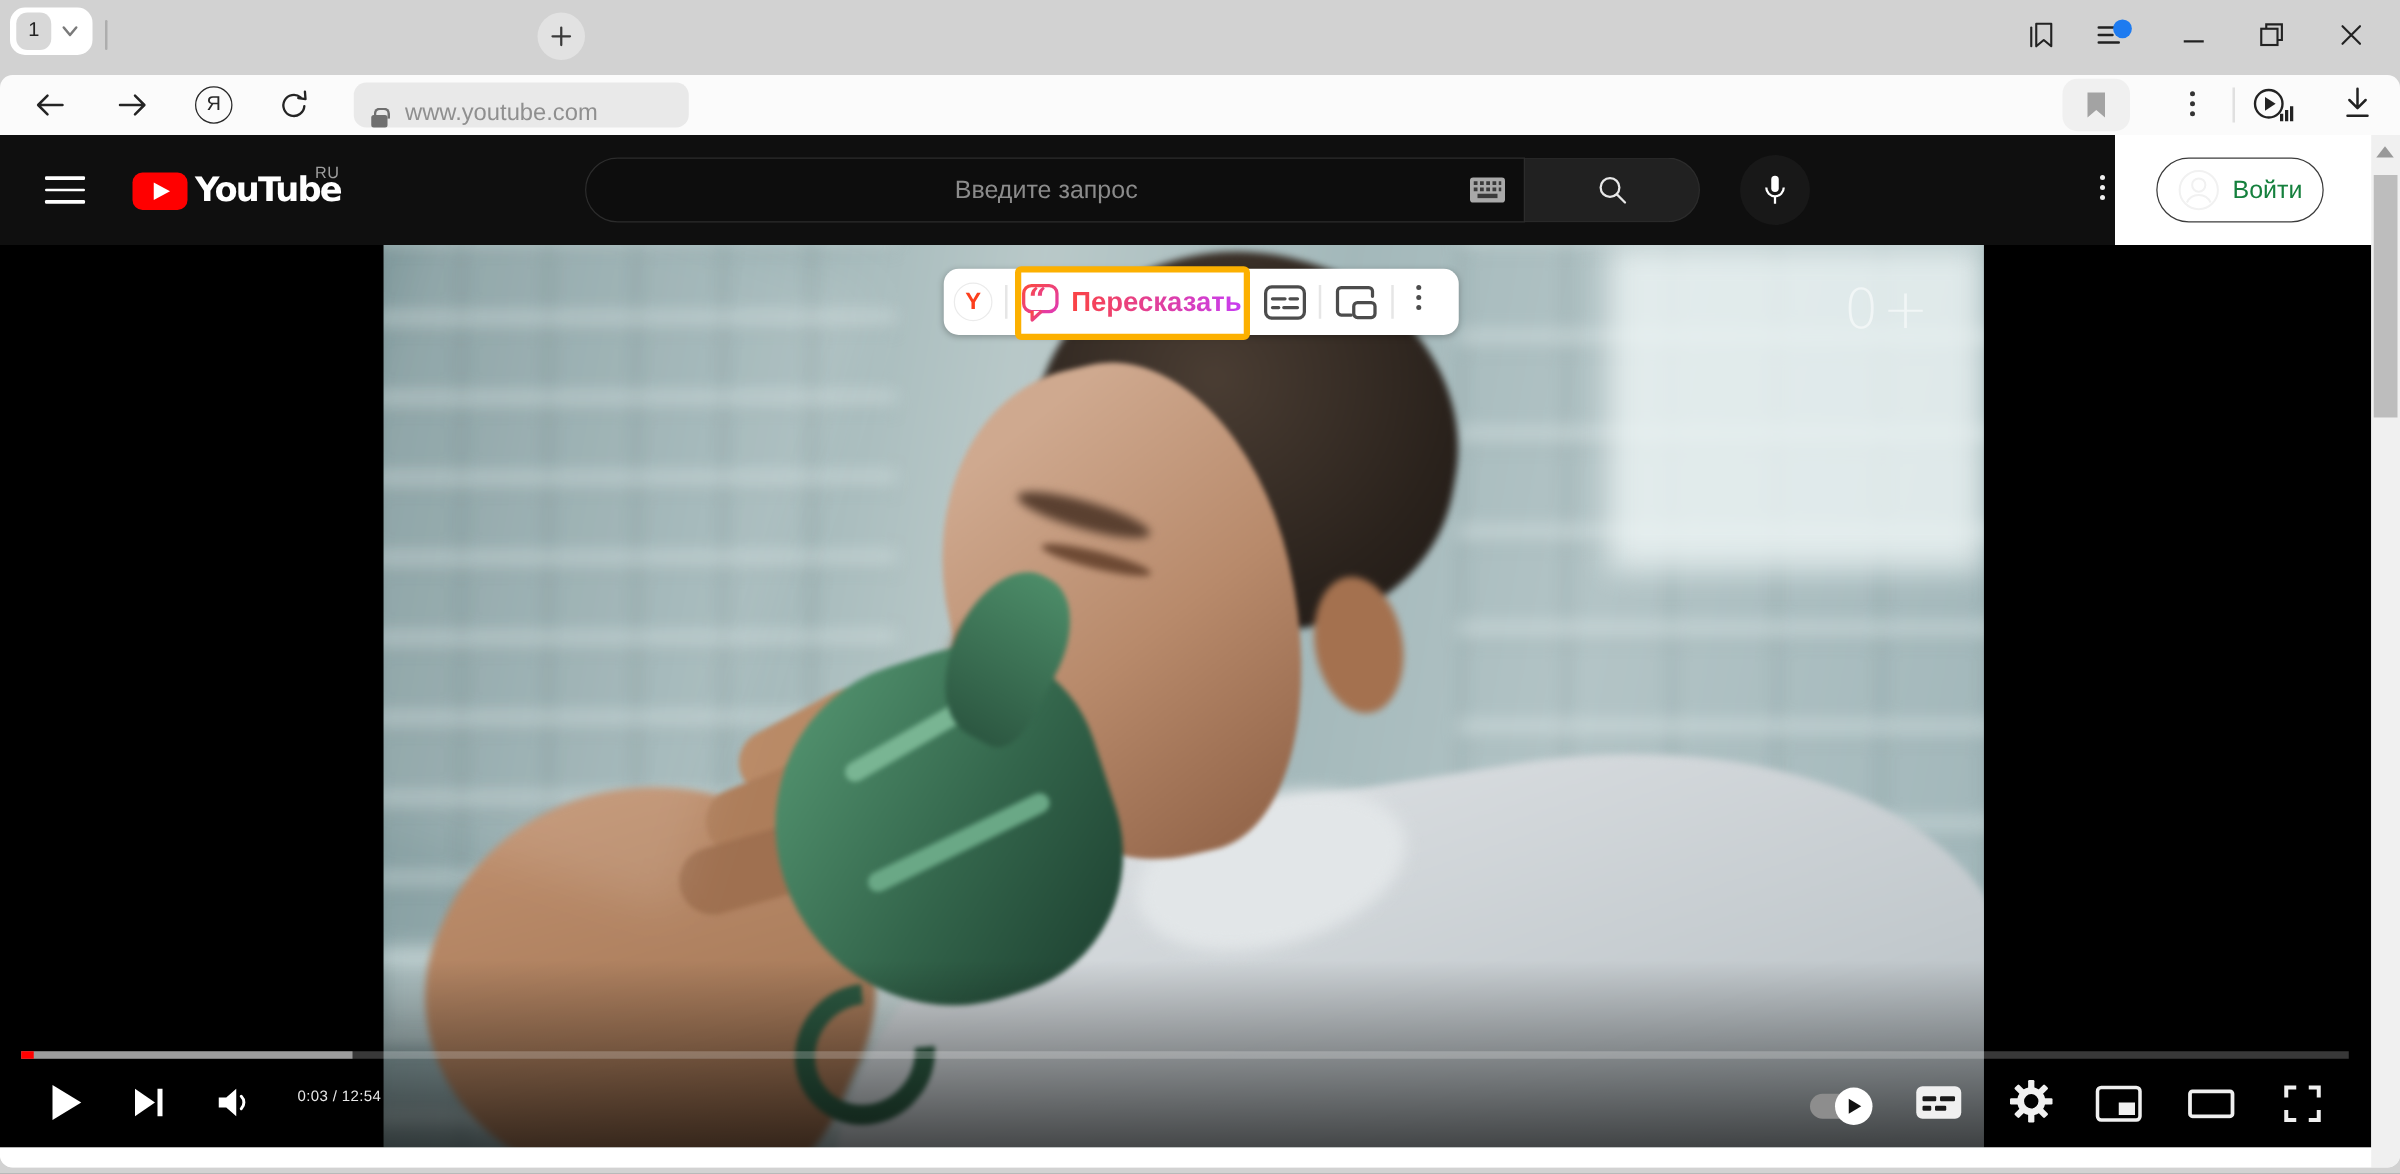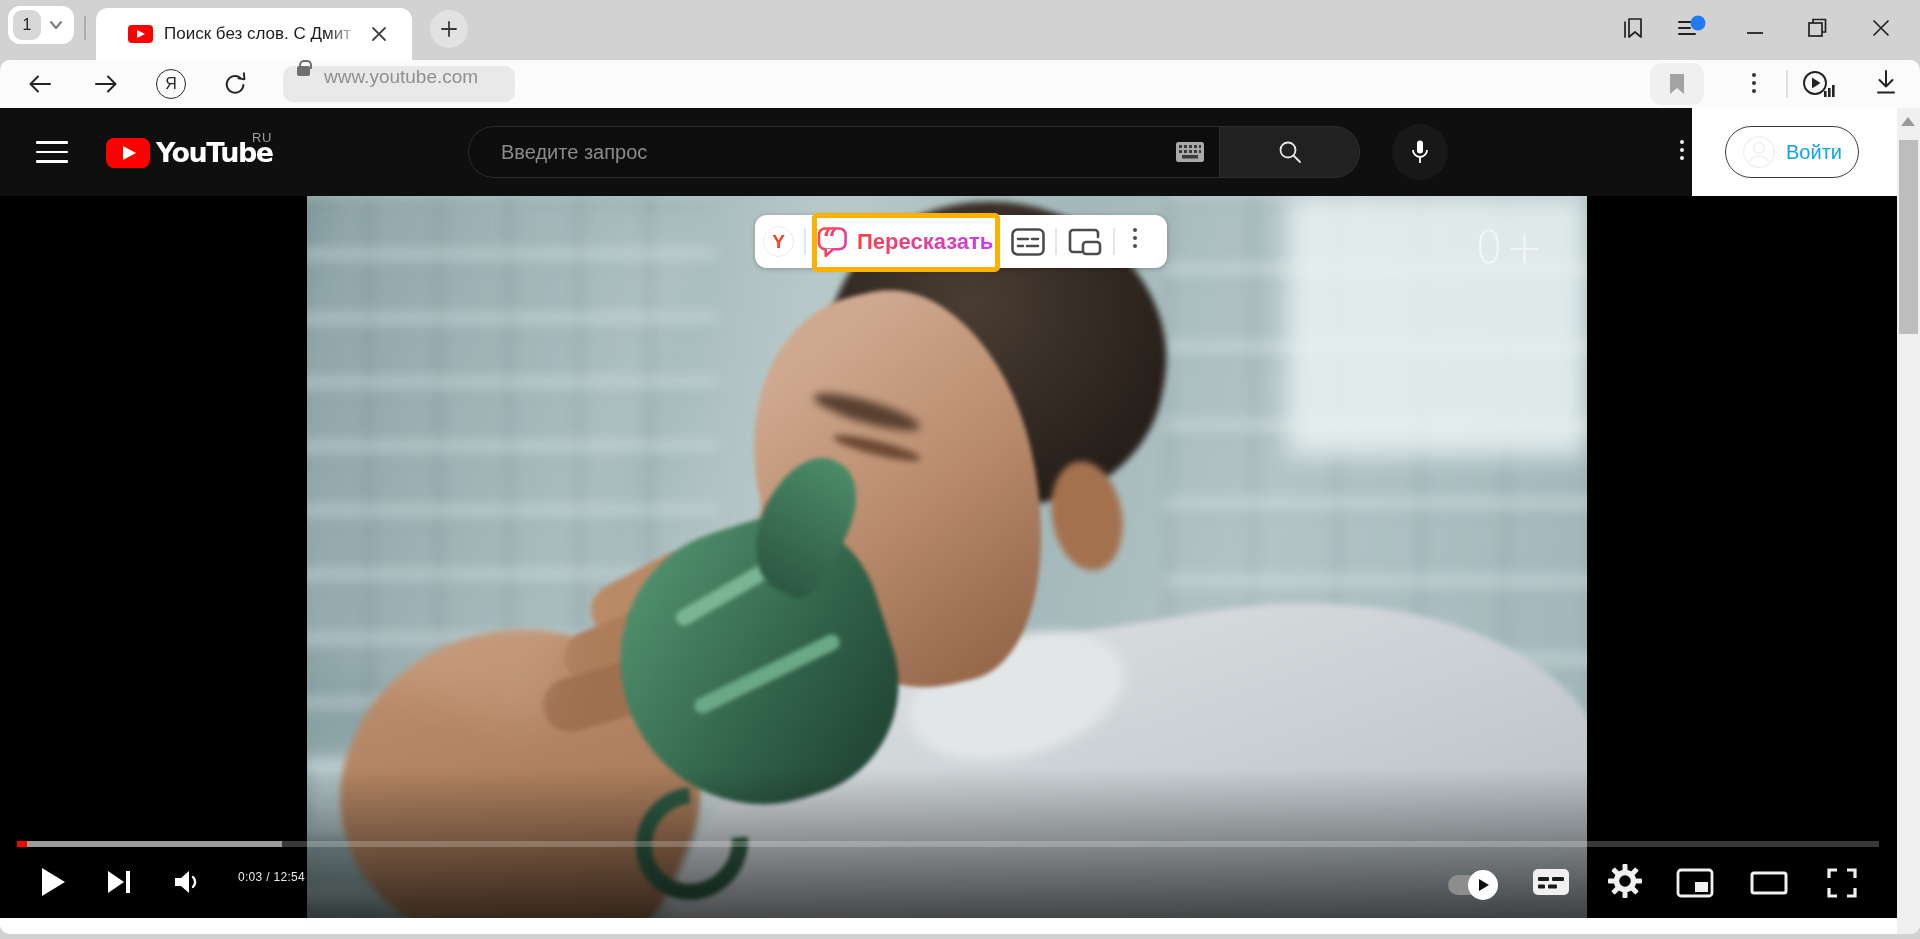--- a/index.html
+++ b/index.html
@@ -17,50 +17,50 @@
   .favicon::after{content:"";position:absolute;left:9px;top:4.5px;border-left:8px solid #fff;border-top:4.5px solid transparent;border-bottom:4.5px solid transparent;}
   .tab-title{position:absolute;left:68px;top:16px;width:198px;font-size:17px;color:#1d1d1d;white-space:nowrap;overflow:hidden;
              -webkit-mask-image:linear-gradient(90deg,#000 82%,transparent);mask-image:linear-gradient(90deg,#000 82%,transparent);}
   .tab-close{position:absolute;left:272px;top:15px;width:22px;height:22px;display:flex;align-items:center;justify-content:center;}
   .newtab{position:absolute;left:430px;top:10px;width:38px;height:38px;border-radius:50%;background:#e2e2e2;display:flex;align-items:center;justify-content:center;}
   .win-ic{position:absolute;top:13px;width:30px;height:30px;display:flex;align-items:center;justify-content:center;}
   
   .toolbar{position:absolute;left:0;top:60px;width:1920px;height:48px;background:#fbfbfb;border-radius:10px 10px 0 0;}
   .nav-ic{position:absolute;top:10px;width:28px;height:28px;display:flex;align-items:center;justify-content:center;}
   .yandex-circle{position:absolute;left:156px;top:9px;width:30px;height:30px;border:1.6px solid #282828;border-radius:50%;display:flex;align-items:center;justify-content:center;font-size:16px;color:#282828;}
-  .urlbox{position:absolute;left:283px;top:6px;width:232px;height:36px;background:#e9e9e9;border-radius:10px;display:flex;align-items:flex-start;}
+  .urlbox{position:absolute;left:283px;top:6px;width:268px;height:36px;background:#e9e9e9;border-radius:10px;display:flex;align-items:flex-end;}
   .lock{position:relative;margin-left:14px;width:13px;height:10px;background:#6f6f6f;border-radius:2px;}
   .lock::before{content:"";position:absolute;left:2px;top:-6px;width:9px;height:7px;border:2px solid #6f6f6f;border-bottom:none;border-radius:5px 5px 0 0;}
   .url-text{margin-left:14px;font-size:19px;color:#8f8f8f;}
   .pagetitle{position:absolute;left:0;right:0;top:12px;text-align:center;font-size:20px;color:#1f1f1f;}
   .bm-btn{position:absolute;left:1650px;top:3px;width:54px;height:42px;background:#f0f0f0;border-radius:12px;display:flex;align-items:center;justify-content:center;}
   .kebab{display:flex;flex-direction:column;gap:4px;align-items:center;}
   .kebab i{width:4px;height:4px;border-radius:50%;background:#333;}
   .tb-kebab{position:absolute;left:1752px;top:13px;}
   .tb-sep2{position:absolute;left:1786px;top:10px;width:2px;height:28px;background:#e0e0e0;}
   
   .page{position:absolute;left:0;top:108px;width:1920px;height:826px;background:#fff;border-radius:0 0 10px 10px;overflow:hidden;}
   .yt-header{position:absolute;left:0;top:0;width:1692px;height:88px;background:#0f0f0f;}
   .burger{position:absolute;left:36px;top:33px;width:32px;display:flex;flex-direction:column;gap:7px;}
   .burger i{height:2.5px;background:#fff;border-radius:1px;}
   .yt-logo{position:absolute;left:106px;top:29px;display:flex;align-items:center;}
   .logo-box{position:relative;width:44px;height:30px;background:#f00;border-radius:8px;}
   .logo-box::after{content:"";position:absolute;left:17px;top:8px;border-left:13px solid #fff;border-top:7px solid transparent;border-bottom:7px solid transparent;}
   .logo-text{margin-left:6px;font-family:"DejaVu Sans",sans-serif;font-weight:700;font-size:27px;letter-spacing:-1.5px;color:#fff;}
   .yt-region{position:absolute;left:252px;top:22px;font-size:13px;color:#9e9e9e;letter-spacing:.5px;}
   .search{position:absolute;left:468px;top:18px;width:752px;height:52px;background:#0d0d0d;border:1px solid #2c2c2c;border-radius:26px 0 0 26px;display:flex;align-items:center;}
-  .search input{flex:1;margin-left:30px;background:transparent;border:none;outline:none;font-size:20px;color:#eee;font-family:"Liberation Sans",sans-serif;}
+  .search input{flex:1;margin-left:30px;background:transparent;border:none;outline:none;font-size:20px;color:#eee;font-family:"Liberation Sans",sans-serif;text-align:center;}
   .search input::placeholder{color:#8b8b8b;}
   .kb-ic{margin-right:14px;display:flex;}
   .search-btn{position:absolute;left:1220px;top:18px;width:140px;height:52px;background:#212121;border:1px solid #2c2c2c;border-left:none;border-radius:0 26px 26px 0;display:flex;align-items:center;justify-content:center;}
   .mic-btn{position:absolute;left:1392px;top:16px;width:56px;height:56px;border-radius:50%;background:#181818;display:flex;align-items:center;justify-content:center;}
   .yt-kebab{position:absolute;left:1680px;top:32px;}
   .yt-kebab i{background:#efefef;}
   .signin{position:absolute;left:1725px;top:18px;width:134px;height:52px;border:1px solid #3c3c3c;border-radius:26px;display:flex;align-items:center;justify-content:center;gap:10px;}
-  .signin-label{font-size:20px;color:#0ea5e9;}
+  .signin-label{font-size:20px;color:#15803d;}
   
   .player{position:absolute;left:0;top:88px;width:1897px;height:722px;background:#000;overflow:hidden;}
   .video{position:absolute;left:307px;top:0;width:1280px;height:722px;overflow:hidden;background:#8fa3a5;}
   .v{position:absolute;}
   .shade{position:absolute;left:0;bottom:0;width:100%;height:150px;background:linear-gradient(transparent,rgba(0,0,0,.65));}
   
   .ov-bar{position:absolute;left:755px;top:19px;width:412px;height:53px;background:#fff;border-radius:12px;box-shadow:0 1px 5px rgba(0,0,0,.25);z-index:5;}
   .ov-y{position:absolute;left:8px;top:11px;width:31px;height:31px;border:1px solid #ebebeb;border-radius:50%;display:flex;align-items:center;justify-content:center;font-weight:700;font-size:19px;color:#fc3f1d;}
   .ov-sep{position:absolute;top:13px;width:1.5px;height:27px;background:#e6e6e6;}
   .ov-btn{position:absolute;display:flex;align-items:center;justify-content:center;}
@@ -93,29 +93,20 @@
     <div class="tab-groups">
       <div class="count-box">1</div>
       <span class="chev">
         <svg width="22" height="18" viewBox="0 0 22 18">
             <polyline points="6,6 11,12 16,6" fill="none" stroke="#7a7a7a" stroke-width="2" stroke-linecap="round" stroke-linejoin="round"></polyline>
           </svg>
       </span>
     </div>
     <div class="tb-sep"></div>
 
-    <div class="tab">
-      <span class="favicon"></span>
-      <span class="tab-title">Поиск без слов. С Дмит</span>
-      <span class="tab-close">
-        <svg width="16" height="16" viewBox="0 0 16 16">
-            <path d="M2 2 L14 14 M14 2 L2 14" stroke="#444" stroke-width="1.8" stroke-linecap="round"></path>
-          </svg>
-      </span>
-    </div>
 
     <div class="newtab">
       <svg width="18" height="18" viewBox="0 0 18 18">
           <path d="M9 2 V16 M2 9 H16" stroke="#3a3a3a" stroke-width="1.8" stroke-linecap="round"></path>
         </svg>
     </div>
 
     <div class="win-ic" style="left:1618px;">
       <svg width="26" height="26" viewBox="0 0 26 26">
           <path d="M9 4 H21 V22 L15 17 L9 22 Z" fill="none" stroke="#222" stroke-width="1.7" stroke-linejoin="round"></path>

